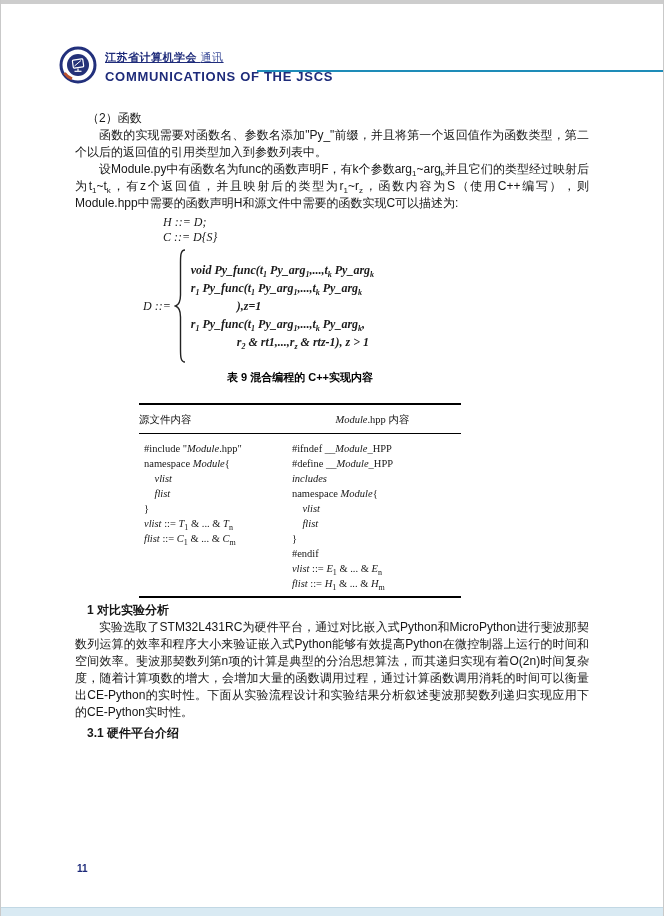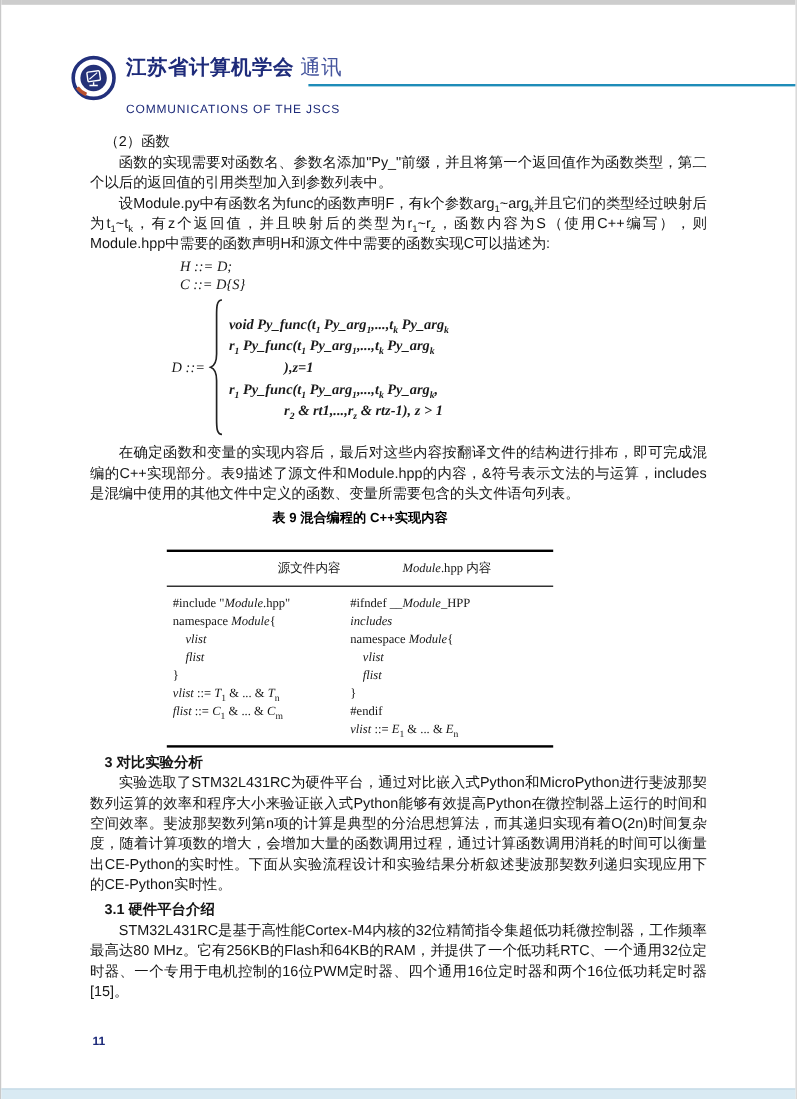--- a/index.html
+++ b/index.html
@@ -13,54 +13,54 @@
     box-sizing:border-box;border-left:1px solid #c9c9c9;border-right:1px solid #c9c9c9;
     overflow:hidden;
   }
   .top-strip{height:4px;width:100%;background:#cdcdcd;}
   .bottom-strip{position:absolute;left:0;right:0;bottom:0;height:8px;background:#d9eaf3;border-top:1px solid #c2d8e4;}
 
   
   .header{position:relative;height:80px;}
   .logo{position:absolute;left:58px;top:42px;width:38px;height:38px;}
   .brand{position:absolute;left:104px;top:43px;}
-  .brand-cn{font-size:17px;font-weight:bold;color:#1e2b7a;letter-spacing:0.5px;line-height:20px;white-space:nowrap;}
+  .brand-cn{font-size:11px;font-weight:bold;color:#1e2b7a;letter-spacing:0.5px;line-height:20px;white-space:nowrap;text-decoration:underline;}
   .brand-cn .suffix{font-weight:500;color:#44549d;}
-  .brand-en{font-size:10px;font-weight:normal;color:#1e2b7a;letter-spacing:0.7px;margin-top:19px;}
+  .brand-en{font-size:13px;font-weight:bold;color:#1e2b7a;letter-spacing:0.7px;margin-top:2px;}
   .header-rule{position:absolute;top:66px;left:256px;right:0;height:2px;background:#1e8cb8;}
 
   
   .content{
     padding:26px 74px 0 74px;font-size:12px;line-height:17px;color:#161616;
     text-align:justify;
   }
   .content p{margin:0;}
   .indent1{text-indent:1em;}
   .indent2{text-indent:2em;}
   .sec-head{font-weight:bold;text-indent:1em;margin-top:4px !important;}
   sub{font-size:8px;line-height:0;}
 
   
   .formula{font-family:"Liberation Serif","DejaVu Serif",serif;font-style:italic;
     font-size:12px;margin:3px 0 5px 68px;color:#1a1a1a;text-align:left;}
-  .f-line{line-height:15px;margin-left:7px;}
+  .f-line{line-height:15px;margin-left:20px;}
   .d-block{display:flex;align-items:center;margin-top:3px;}
   .d-label{margin-right:3px;white-space:nowrap;}
   .brace-svg{display:block;margin-right:4px;}
   .cases{display:flex;flex-direction:column;font-weight:bold;}
   .case-a{line-height:18px;white-space:nowrap;}
   .case-b{line-height:18px;padding-left:46px;white-space:nowrap;}
 
   
   .tbl-wrap{width:322px;margin:4px 0 2px 64px;text-align:left;}
   .tbl-caption{text-align:center;font-weight:bold;font-size:11px;color:#000;margin-bottom:17px;}
   .tbl{border-top:2.5px solid #000;border-bottom:2.5px solid #000;}
   .tbl-head{display:flex;border-bottom:1.5px solid #000;
     font-family:"Liberation Serif","DejaVu Serif",serif;font-size:10.5px;padding:6px 0 5px 0;}
-  .th-left{width:45%;text-align:right;}
+  .th-left{width:45%;text-align:left;}
   .th-right{width:55%;text-align:center;}
   .tbl-body{display:flex;align-items:flex-start;padding:7px 0 5px 0;
     font-family:"Liberation Serif","DejaVu Serif",serif;font-size:10.5px;line-height:15px;}
   .col-left{width:45%;padding-left:5px;box-sizing:border-box;}
   .col-right{width:55%;padding-left:8px;box-sizing:border-box;}
   .code-line{white-space:pre-wrap;}
 
   .page-num{position:absolute;left:76px;bottom:42px;font-size:10px;font-weight:bold;color:#1e2b7a;}
 </style>
 </head>
@@ -104,54 +104,54 @@
         <div class="cases">
           <div class="case-a">void Py_func(t<sub>1</sub> Py_arg<sub>1</sub>,...,t<sub>k</sub> Py_arg<sub>k</sub></div>
           <div class="case-a">r<sub>1</sub> Py_func(t<sub>1</sub> Py_arg<sub>1</sub>,...,t<sub>k</sub> Py_arg<sub>k</sub></div>
           <div class="case-b">),z=1</div>
           <div class="case-a">r<sub>1</sub> Py_func(t<sub>1</sub> Py_arg<sub>1</sub>,...,t<sub>k</sub> Py_arg<sub>k</sub>,</div>
           <div class="case-b">r<sub>2</sub> &amp; rt1,...,r<sub>z</sub> &amp; rtz-1), z &gt; 1</div>
         </div>
       </div>
     </div>
 
-    <p class="indent2">在确定函数和变量的实现内容后，最后对这些内容按翻译文件的结构进行排布，即可完成混编的C++实现部分。表9描述了源文件和Module.hpp的内容，&amp;符号表示文法的与运算，includes是混编中使用的其他文件中定义的函数、变量所需要包含的头文件语句列表。</p>
 
     <div class="tbl-wrap">
       <div class="tbl-caption">表 9 混合编程的 C++实现内容</div>
       <div class="tbl">
         <div class="tbl-head">
           <div class="th-left">源文件内容</div>
           <div class="th-right"><i>Module</i>.hpp 内容</div>
         </div>
         <div class="tbl-body">
           <div class="col-left">
             <div class="code-line">#include "<i>Module</i>.hpp"</div>
             <div class="code-line">namespace <i>Module</i>{</div>
             <div class="code-line">    <i>vlist</i></div>
             <div class="code-line">    <i>flist</i></div>
             <div class="code-line">}</div>
             <div class="code-line"><i>vlist</i> ::= <i>T</i><sub>1</sub> &amp; ... &amp; <i>T</i><sub>n</sub></div>
             <div class="code-line"><i>flist</i> ::= <i>C</i><sub>1</sub> &amp; ... &amp; <i>C</i><sub>m</sub></div>
           </div>
           <div class="col-right">
             <div class="code-line">#ifndef __<i>Module</i>_HPP</div>
+            <div class="code-line">#define __<i>Module</i>_HPP</div>
             <div class="code-line"><i>includes</i></div>
             <div class="code-line">namespace <i>Module</i>{</div>
             <div class="code-line">    <i>vlist</i></div>
             <div class="code-line">    <i>flist</i></div>
             <div class="code-line">}</div>
             <div class="code-line">#endif</div>
             <div class="code-line"><i>vlist</i> ::= <i>E</i><sub>1</sub> &amp; ... &amp; <i>E</i><sub>n</sub></div>
+            <div class="code-line"><i>flist</i> ::= <i>H</i><sub>1</sub> &amp; ... &amp; <i>H</i><sub>m</sub></div>
           </div>
         </div>
       </div>
     </div>
 
-    <p class="sec-head">3 对比实验分析</p>
+    <p class="sec-head">1 对比实验分析</p>
     <p class="indent2">实验选取了STM32L431RC为硬件平台，通过对比嵌入式Python和MicroPython进行斐波那契数列运算的效率和程序大小来验证嵌入式Python能够有效提高Python在微控制器上运行的时间和空间效率。斐波那契数列第n项的计算是典型的分治思想算法，而其递归实现有着O(2n)时间复杂度，随着计算项数的增大，会增加大量的函数调用过程，通过计算函数调用消耗的时间可以衡量出CE-Python的实时性。下面从实验流程设计和实验结果分析叙述斐波那契数列递归实现应用下的CE-Python实时性。</p>
     <p class="sec-head">3.1 硬件平台介绍</p>
-    <p class="indent2">STM32L431RC是基于高性能Cortex-M4内核的32位精简指令集超低功耗微控制器，工作频率最高达80 MHz。它有256KB的Flash和64KB的RAM，并提供了一个低功耗RTC、一个通用32位定时器、一个专用于电机控制的16位PWM定时器、四个通用16位定时器和两个16位低功耗定时器[15]。</p>
   </div>
 
   <div class="page-num">11</div>
   <div class="bottom-strip"></div>
 </div>
 
 </body></html>

